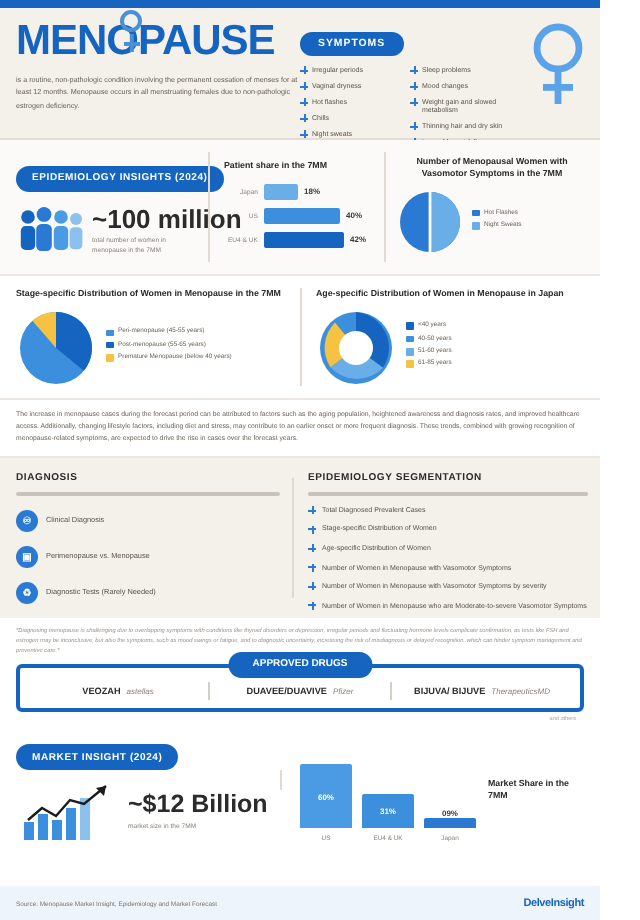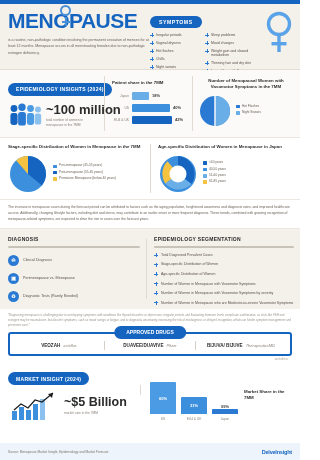--- a/index.html
+++ b/index.html
@@ -458,21 +458,21 @@
       <svg class="trend-svg" viewBox="0 0 52 30">
         <rect x="4" y="20" width="5" height="9" fill="#3b8fdd"></rect>
         <rect x="11" y="16" width="5" height="13" fill="#3b8fdd"></rect>
         <rect x="18" y="19" width="5" height="10" fill="#3b8fdd"></rect>
         <rect x="25" y="13" width="5" height="16" fill="#3b8fdd"></rect>
         <rect x="32" y="8" width="5" height="21" fill="#8cc0ee"></rect>
         <polyline points="6,19 13,13 20,17 27,9 34,11 45,2" fill="none" stroke="#1b1b1b" stroke-width="1.2"></polyline>
         <polygon points="45,2 40,3 44,7" fill="#1b1b1b"></polygon>
       </svg>
       <div>
-        <div class="mkt-num">~$5 Billion</div>
+        <div class="mkt-num">~$12 Billion</div>
         <div class="sub-cap">market size in the 7MM</div>
       </div>
     </div>
 
     <div class="vline" style="left:140px; top:24px; bottom:26px;"></div>
 
     <div style="position:absolute; left:150px; top:26px; width:144px;">
       <div style="display:flex; align-items:flex-start; gap:6px;">
         <div class="colchart">
           <div class="col-unit">

